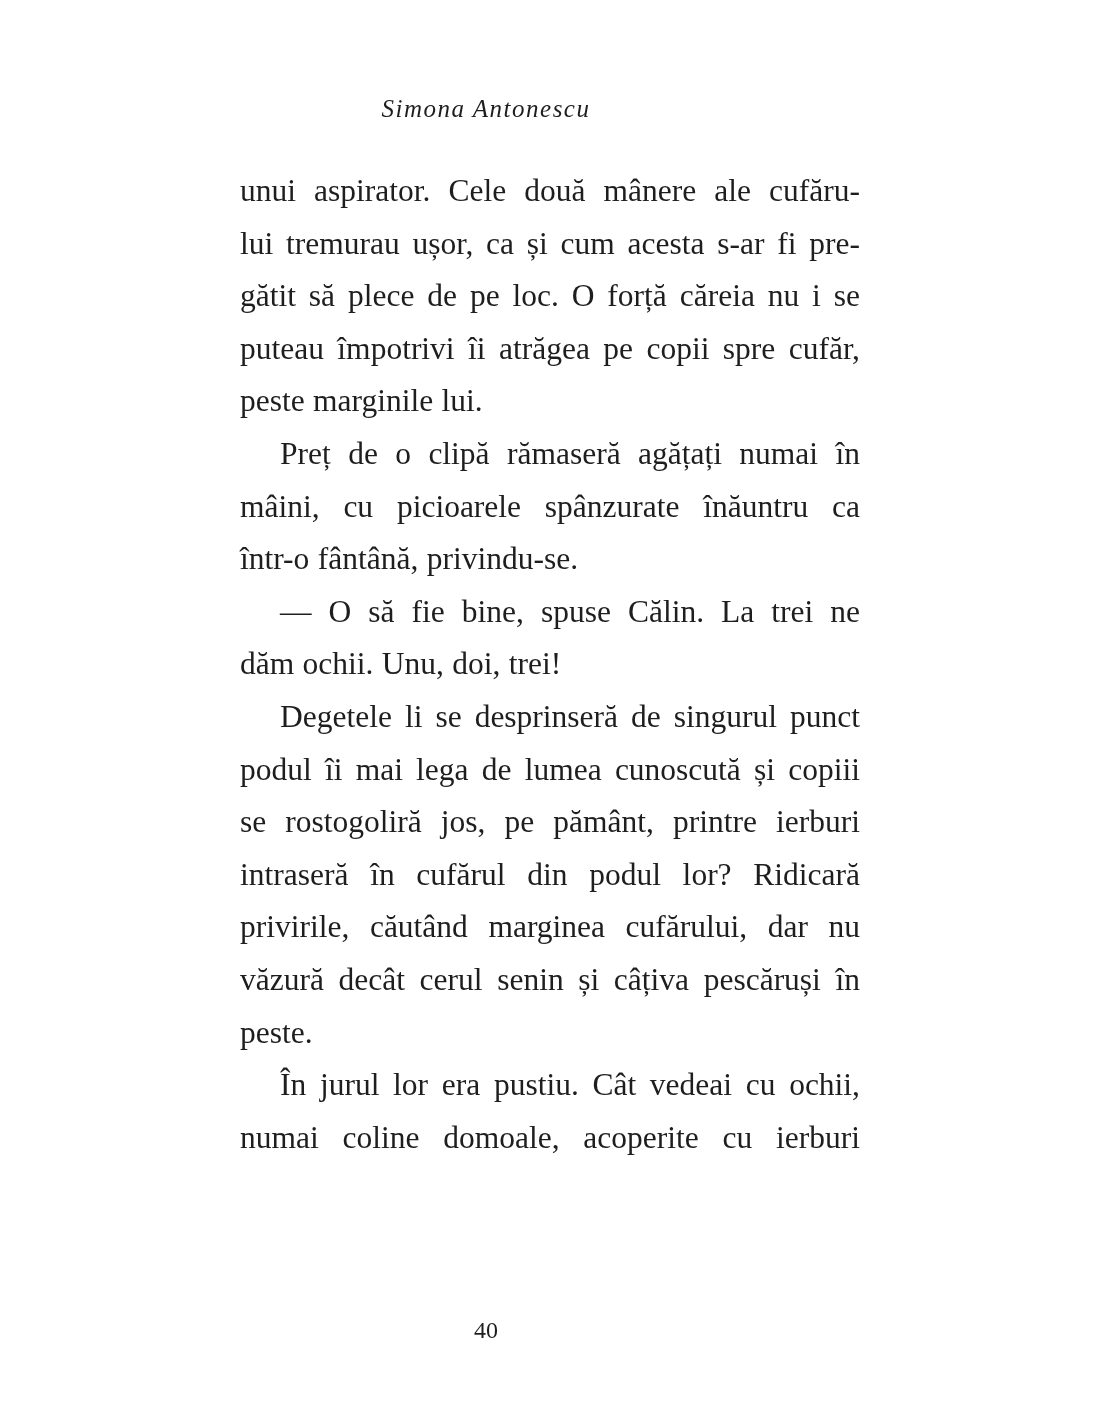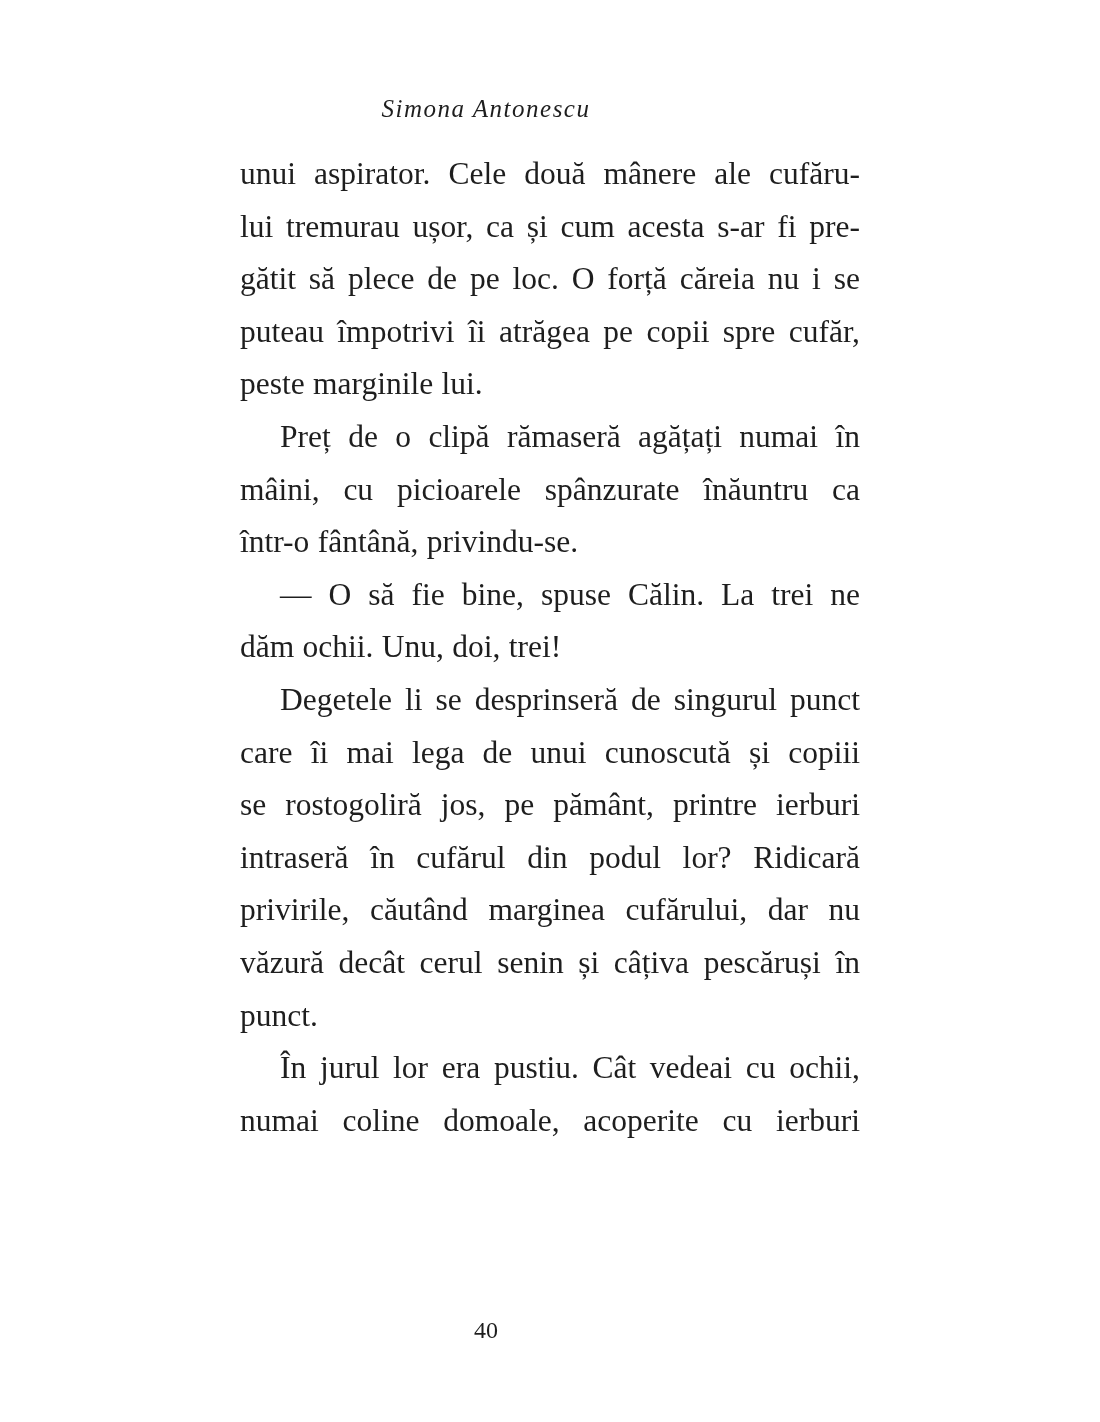--- a/index.html
+++ b/index.html
@@ -26,21 +26,21 @@
     width: 100%;
     text-align: center;
     font-style: italic;
     font-size: 25px;
     letter-spacing: 1.5px;
     line-height: 32px;
   }
   .body-text {
     position: absolute;
     left: 240px;
-    top: 148px;
+    top: 165px;
     width: 620px;
     font-size: 31.5px;
     line-height: 52.6px;
     word-spacing: 0.5px;
   }
   .line {
     text-align: justify;
     text-align-last: justify;
   }
   .line.end {
@@ -71,24 +71,24 @@
       <div class="line"><span>lui tremurau ușor, ca și cum acesta s-ar fi pre-</span></div>
       <div class="line"><span>gătit să plece de pe loc. O forță căreia nu i se</span></div>
       <div class="line"><span>puteau împotrivi îi atrăgea pe copii spre cufăr,</span></div>
       <div class="line end"><span>peste marginile lui.</span></div>
       <div class="line indent"><span>Preț de o clipă rămaseră agățați numai în</span></div>
       <div class="line"><span>mâini, cu picioarele spânzurate înăuntru ca</span></div>
       <div class="line end"><span>într-o fântână, privindu-se.</span></div>
       <div class="line indent"><span>— O să fie bine, spuse Călin. La </span><span class="it">trei</span><span> ne</span></div>
       <div class="line end"><span>dăm ochii. Unu, doi, trei!</span></div>
       <div class="line indent"><span>Degetele li se desprinseră de singurul punct</span></div>
-      <div class="line"><span>care îi mai lega de unui cunoscută și copiii</span></div>
+      <div class="line"><span>podul îi mai lega de lumea cunoscută și copiii</span></div>
       <div class="line"><span>se rostogoliră jos, pe pământ, printre ierburi</span></div>
       <div class="line"><span>intraseră în cufărul din podul lor? Ridicară</span></div>
       <div class="line"><span>privirile, căutând marginea cufărului, dar nu</span></div>
       <div class="line"><span>văzură decât cerul senin și câțiva pescăruși în</span></div>
-      <div class="line end"><span>punct.</span></div>
+      <div class="line end"><span>peste.</span></div>
       <div class="line indent"><span>În jurul lor era pustiu. Cât vedeai cu ochii,</span></div>
       <div class="line"><span>numai coline domoale, acoperite cu ierburi</span></div>
     </div>
 
   <div class="page-number">40</div>
 </div>
 
 </body></html>

